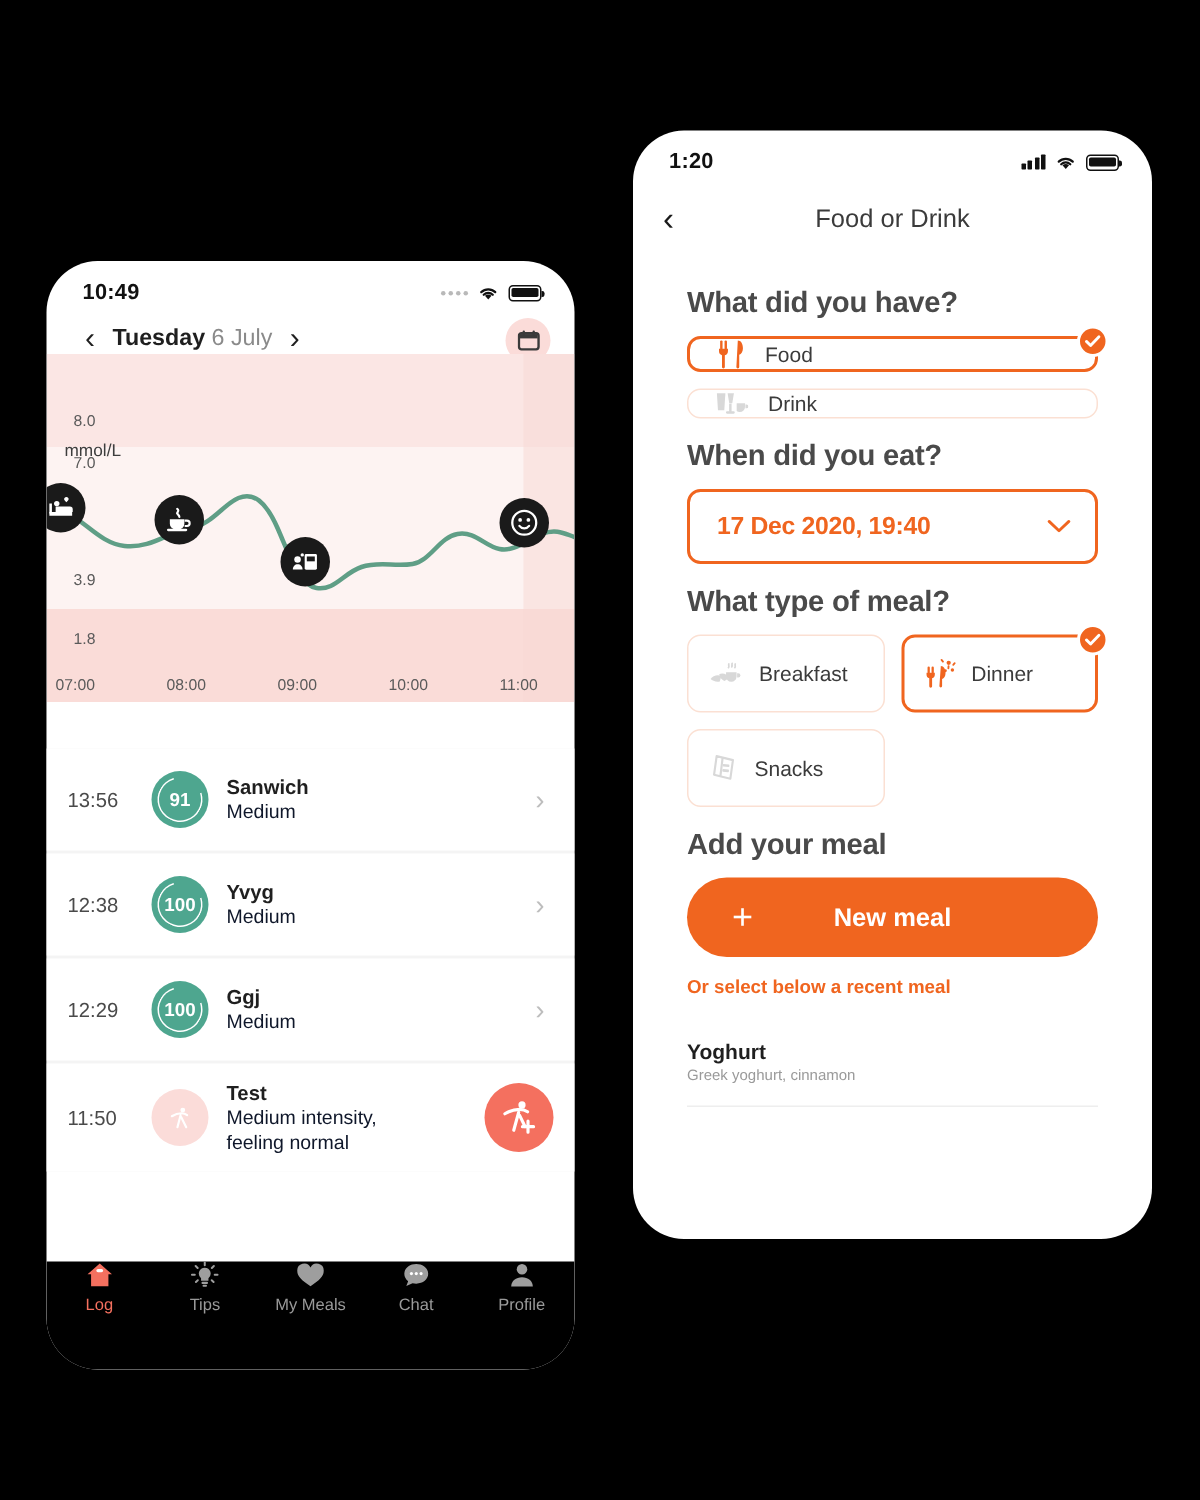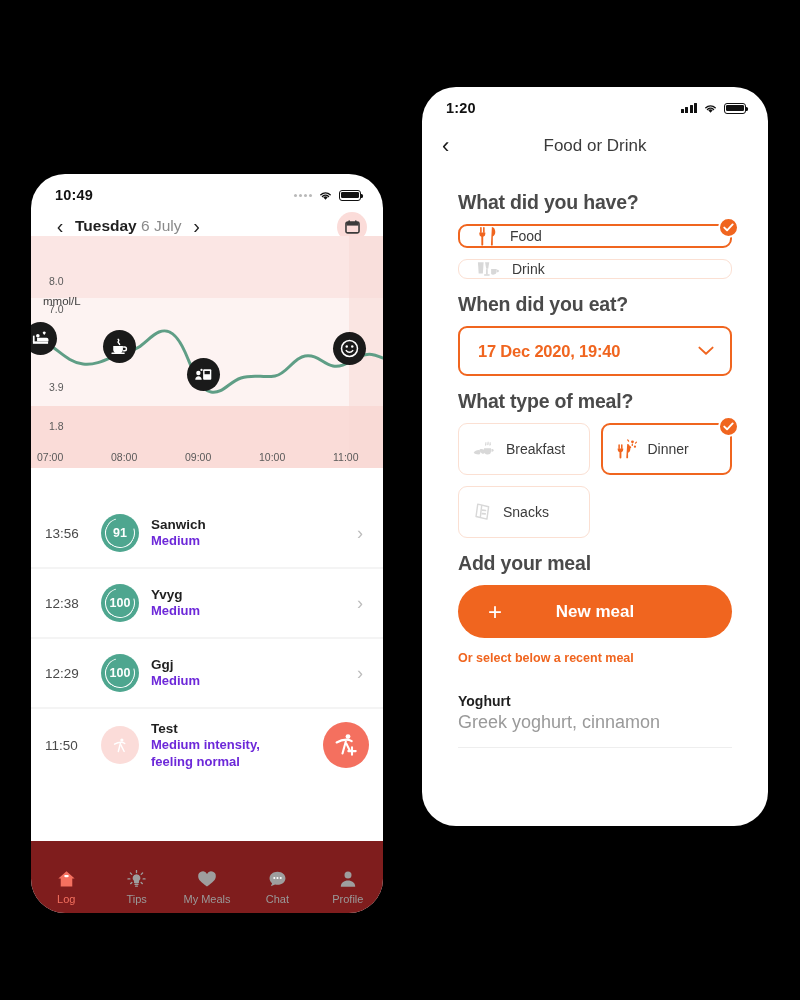--- a/index.html
+++ b/index.html
@@ -101,31 +101,31 @@
   .row-badge.green { background:#4ea68f; }
   .row-badge.green::after {
     content:""; position:absolute; left:4px; top:4px; right:4px; bottom:4px;
     border-radius:50%; border:1.6px solid #fff; border-top-color:transparent;
     transform: rotate(28deg);
   }
   .row-badge.pink { background:#fbdcd9; }
   .row-badge span { position:relative; z-index:2; }
   .row-main { flex:1; min-width:0; }
   .row-title { font-size:13.5px; font-weight:bold; color:#1f1f1f; line-height:1.28; }
-  .row-sub { font-size:13px; color:#6d28d9; line-height:1.28;font-weight:bold; }
+  .row-sub { font-size:13px; color:#0f172a; line-height:1.28; }
   .row-arrow { color:#bdbdbd; font-size:18px; font-weight:300; padding-right:6px; }
   .fab {
     position:absolute; right:14px; top:50%; transform:translateY(-50%);
     width:46px; height:46px; border-radius:50%; background:#f4705f;
     display:flex; align-items:center; justify-content:center;
   }
 
   .tabbar {
     position:absolute; left:0; right:0; bottom:0; height:72px;
-    background:#7f1d1d; display:flex; align-items:flex-end;
+    background:#000000; display:flex; align-items:flex-start;
     border-top:0px solid transparent; padding-bottom:8px;
   }
   .tab { flex:1; display:flex; flex-direction:column; align-items:center; gap:5px; }
   .tab-label { font-size:11px; color:#9a9a9a; }
   .tab.active .tab-label { color:#f4705f; }
 
   
   .rp-head { display:flex; align-items:center; padding: 10px 20px 4px 20px; position:relative; height:44px; }
   .rp-back { font-size:22px; font-weight:300; color:#1a1a1a; line-height:1; }
   .rp-title {
@@ -156,21 +156,21 @@
   .meal-grid { display:grid; grid-template-columns:1fr 1fr; gap:11px; }
   .btn-new {
     height:53px; border-radius:27px; background:#f0651f; color:#fff;
     display:flex; align-items:center; justify-content:center; position:relative;
     font-size:17px; font-weight:bold;
   }
   .btn-new .plus { position:absolute; left:30px; font-size:24px; font-weight:300; }
   .or-text { font-size:12.5px; font-weight:bold; color:#f0651f; margin-top:13px; }
   .recent { margin-top:28px; }
   .recent-title { font-size:14px; font-weight:bold; color:#1f1f1f; }
-  .recent-sub { font-size:18px; color:#9a9a9a; margin-top:3px; }
+  .recent-sub { font-size:10px; color:#9a9a9a; margin-top:3px; }
   .recent-div { height:1px; background:#eee; margin-top:14px; }
 </style>
 </head>
 <body>
 
 <div class="stage">
 
   <div class="phone" id="phone-left">
 
     <div class="statusbar">

